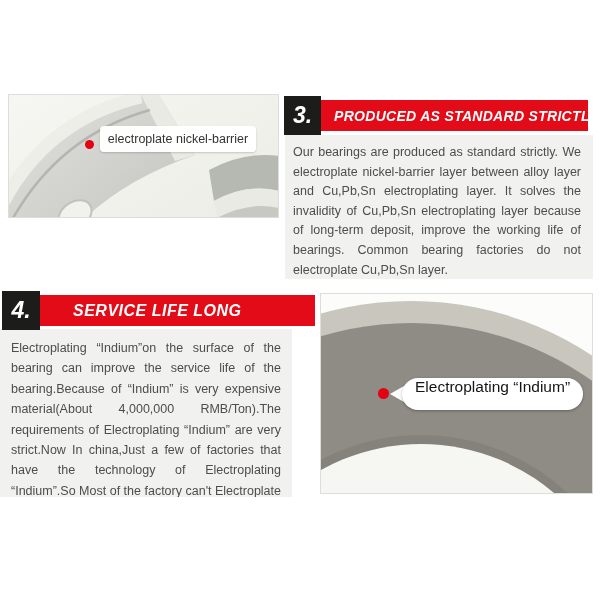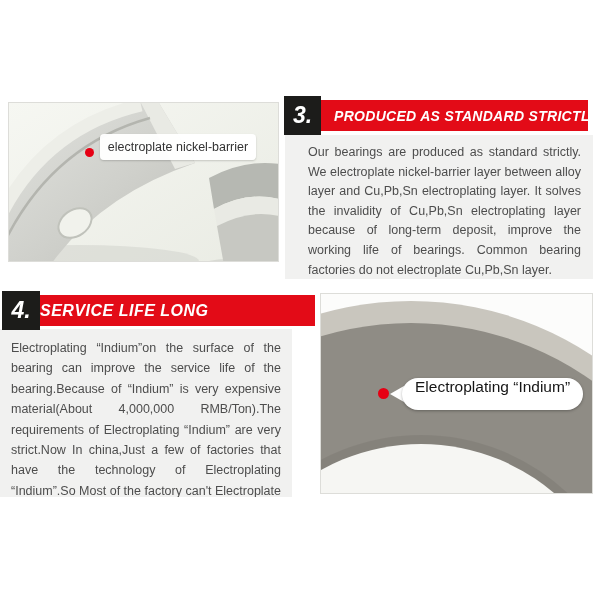--- a/index.html
+++ b/index.html
@@ -1,21 +1,21 @@
 <!DOCTYPE html>
 <html><head>
 <meta charset="utf-8">
 <style>
   html,body{margin:0;padding:0;background:#fff;}
   #stage{position:relative;width:600px;height:600px;background:#fff;overflow:hidden;
          font-family:"Liberation Sans",sans-serif;}
 
   
   .photo{position:absolute;border:1px solid #ddddd9;overflow:hidden;box-sizing:border-box;}
-  #photo1{left:8px;top:102px;width:271px;height:160px;background:#f0f1ec;}
+  #photo1{left:8px;top:94px;width:271px;height:124px;background:#f0f1ec;}
   #photo2{left:320px;top:293px;width:273px;height:201px;background:#fcfcfb;}
   .photo svg{display:block;}
 
   
   .dot{position:absolute;background:#e60014;border-radius:50%;}
   #dot1{left:76px;top:45px;width:9px;height:9px;}
   #dot2{left:57px;top:94px;width:11px;height:11px;}
   .callout1{position:absolute;left:91px;top:31px;width:156px;height:26px;
             background:rgba(255,255,255,.96);border-radius:4px;
             box-shadow:0 1px 2px rgba(0,0,0,.18);
@@ -35,28 +35,28 @@
           display:flex;align-items:center;justify-content:center;
           font-weight:bold;font-style:italic;font-size:23px;}
   .banner{position:absolute;background:#e30b17;color:#fff;z-index:2;
           display:flex;align-items:center;
           font-weight:bold;font-style:italic;white-space:nowrap;}
   #numbox3{left:284px;top:96px;width:37px;height:39px;}
   #banner3{left:321px;top:100px;width:267px;height:31px;
            font-size:14px;letter-spacing:.3px;padding-left:13px;box-sizing:border-box;}
   #numbox4{left:2px;top:291px;width:38px;height:39px;}
   #banner4{left:40px;top:295px;width:275px;height:31px;
-           font-size:16px;letter-spacing:.5px;padding-left:0;box-sizing:border-box;font-style:italic;}
+           font-size:16px;letter-spacing:.5px;padding-left:33px;box-sizing:border-box;font-style:italic;}
 
   
   .panel{position:absolute;background:#f1f1f0;color:#4d4d4d;
          text-align:justify;box-sizing:border-box;overflow:hidden;
          font-size:12.5px;}
   #panel3{left:285px;top:135px;width:308px;height:144px;
-          padding:8px 12px 0 23px;line-height:19.6px;}
+          padding:8px 12px 0 8px;line-height:19.6px;}
   #panel4{left:0px;top:329px;width:292px;height:168px;
           padding:9px 11px 0 11px;line-height:20.4px;}
 </style>
 </head>
 <body>
 
 <div id="stage">
 
   <div class="photo" id="photo1">
     <svg viewBox="0 0 269 170" width="269" height="170">

